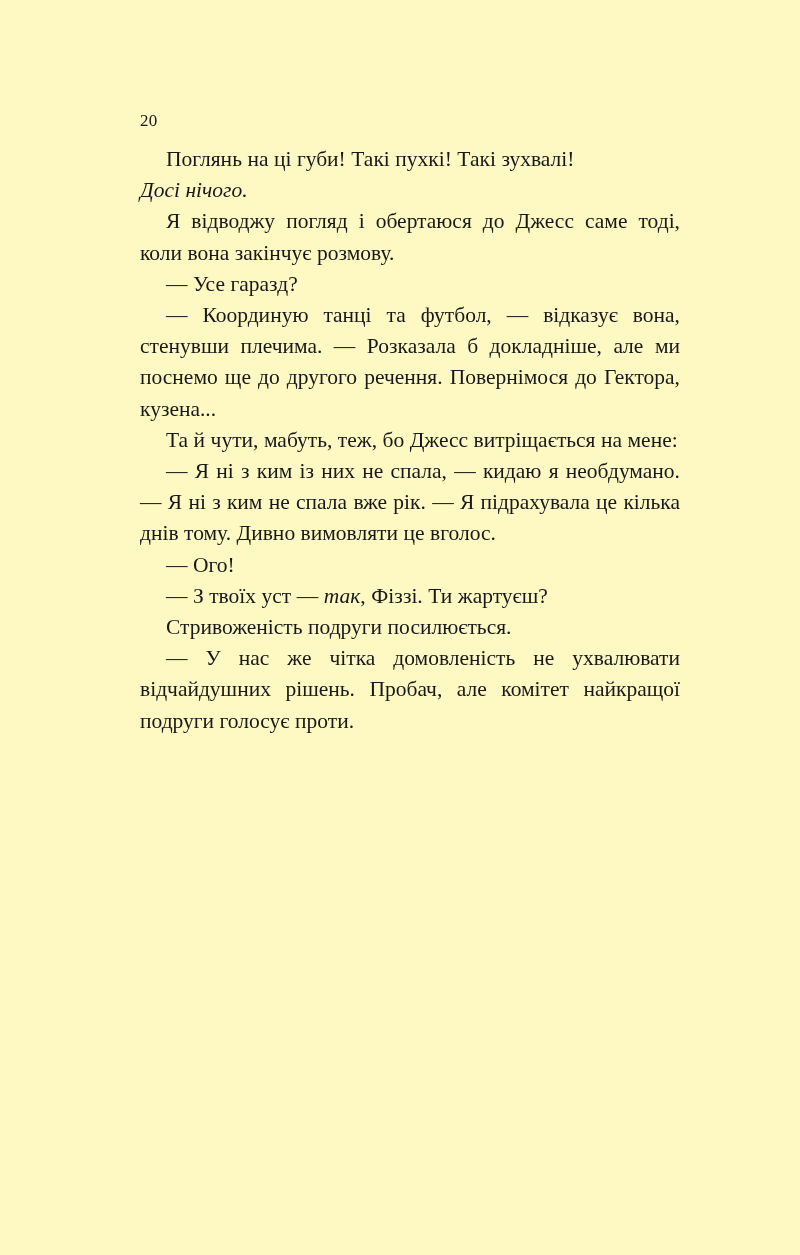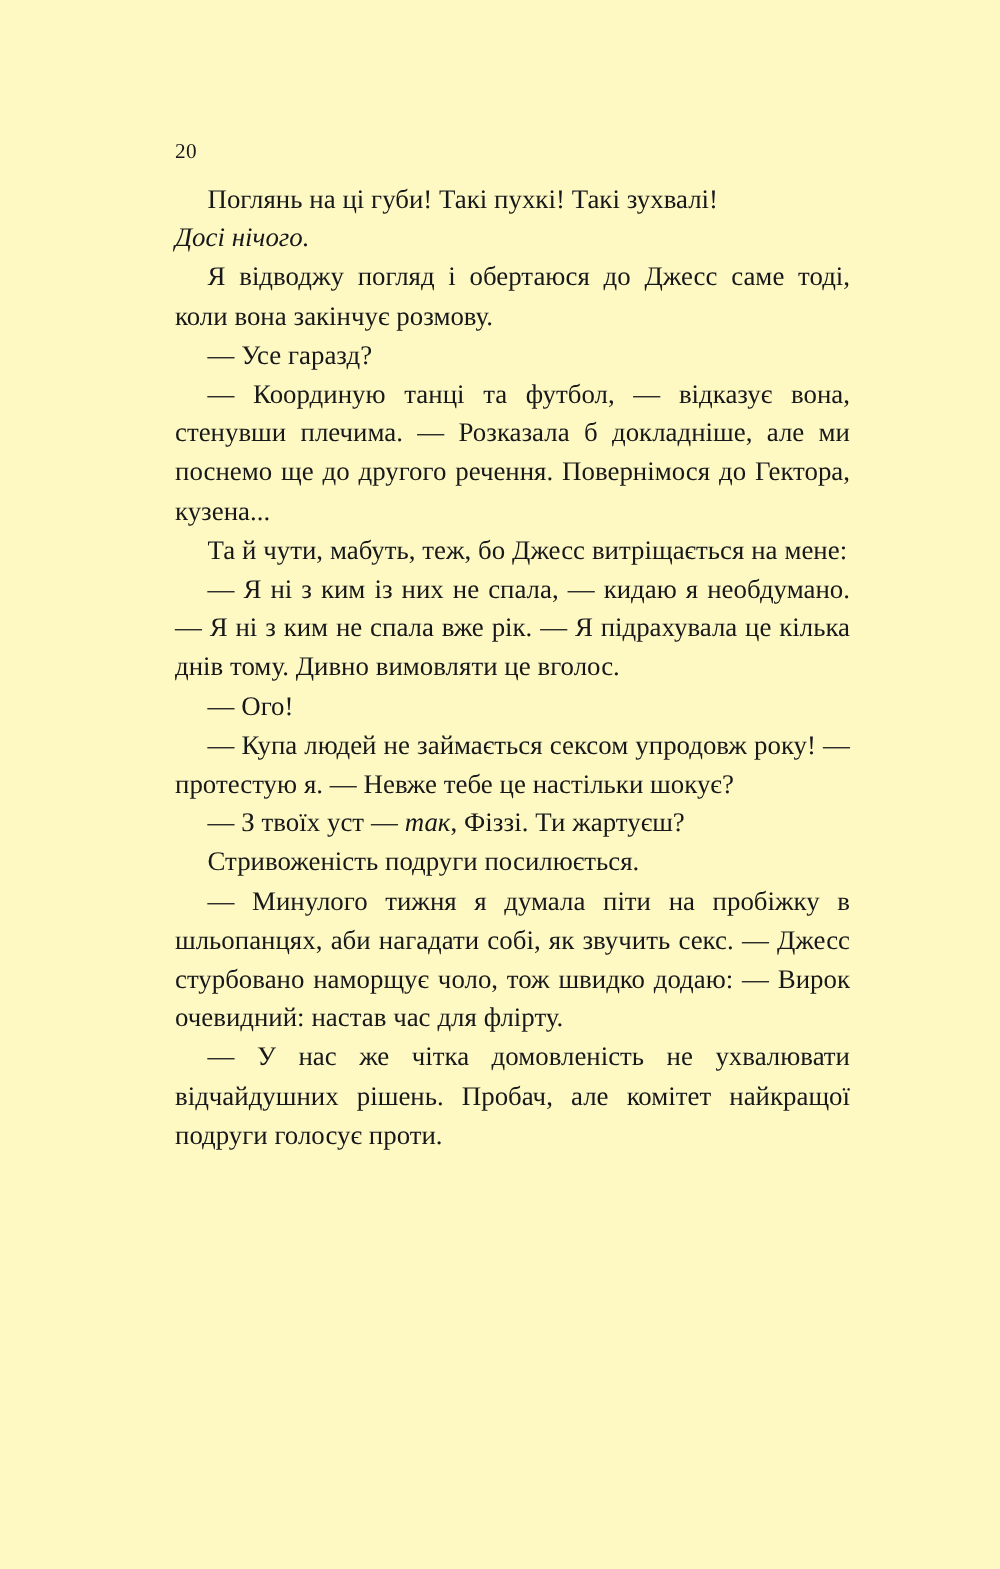--- a/index.html
+++ b/index.html
@@ -83,28 +83,26 @@
     <p class="para">— Усе гаразд?</p>
 
     <p class="para">— Координую танці та футбол, — відказує вона, стенувши плечима. — Розказала б докладніше, але ми поснемо ще до другого речення. Повернімося до Гектора, кузена...</p>
 
     <p class="para">Та й чути, мабуть, теж, бо Джесс витріщається на мене:</p>
 
     <p class="para">— Я ні з ким із них не спала, — кидаю я необдумано. — Я ні з ким не спала вже рік. — Я підрахувала це кілька днів тому. Дивно вимовляти це вголос.</p>
 
     <p class="para">— Ого!</p>
 
-    <p class="para">— Купа людей не займається сексом упродовж року! — протестую я. — Невже тебе це настільки шокує?</p>
 
     <p class="para"><span>— З твоїх уст — </span><em>так</em><span>, Фіззі. Ти жартуєш?</span></p>
 
 
     <p class="para">Стривоженість подруги посилюється.</p>
 
 
-    <p class="para">— Минулого тижня я думала піти на пробіжку в шльопанцях, аби нагадати собі, як звучить секс. — Джесс стурбовано наморщує чоло, тож швидко додаю: — Вирок очевидний: настав час для флірту.</p>
 
 
     <p class="para">— У нас же чітка домовленість не ухвалювати відчайдушних рішень. Пробач, але комітет найкращої подруги голосує проти.</p>
 
   </div>
 
 </div>
 
 </body></html>

